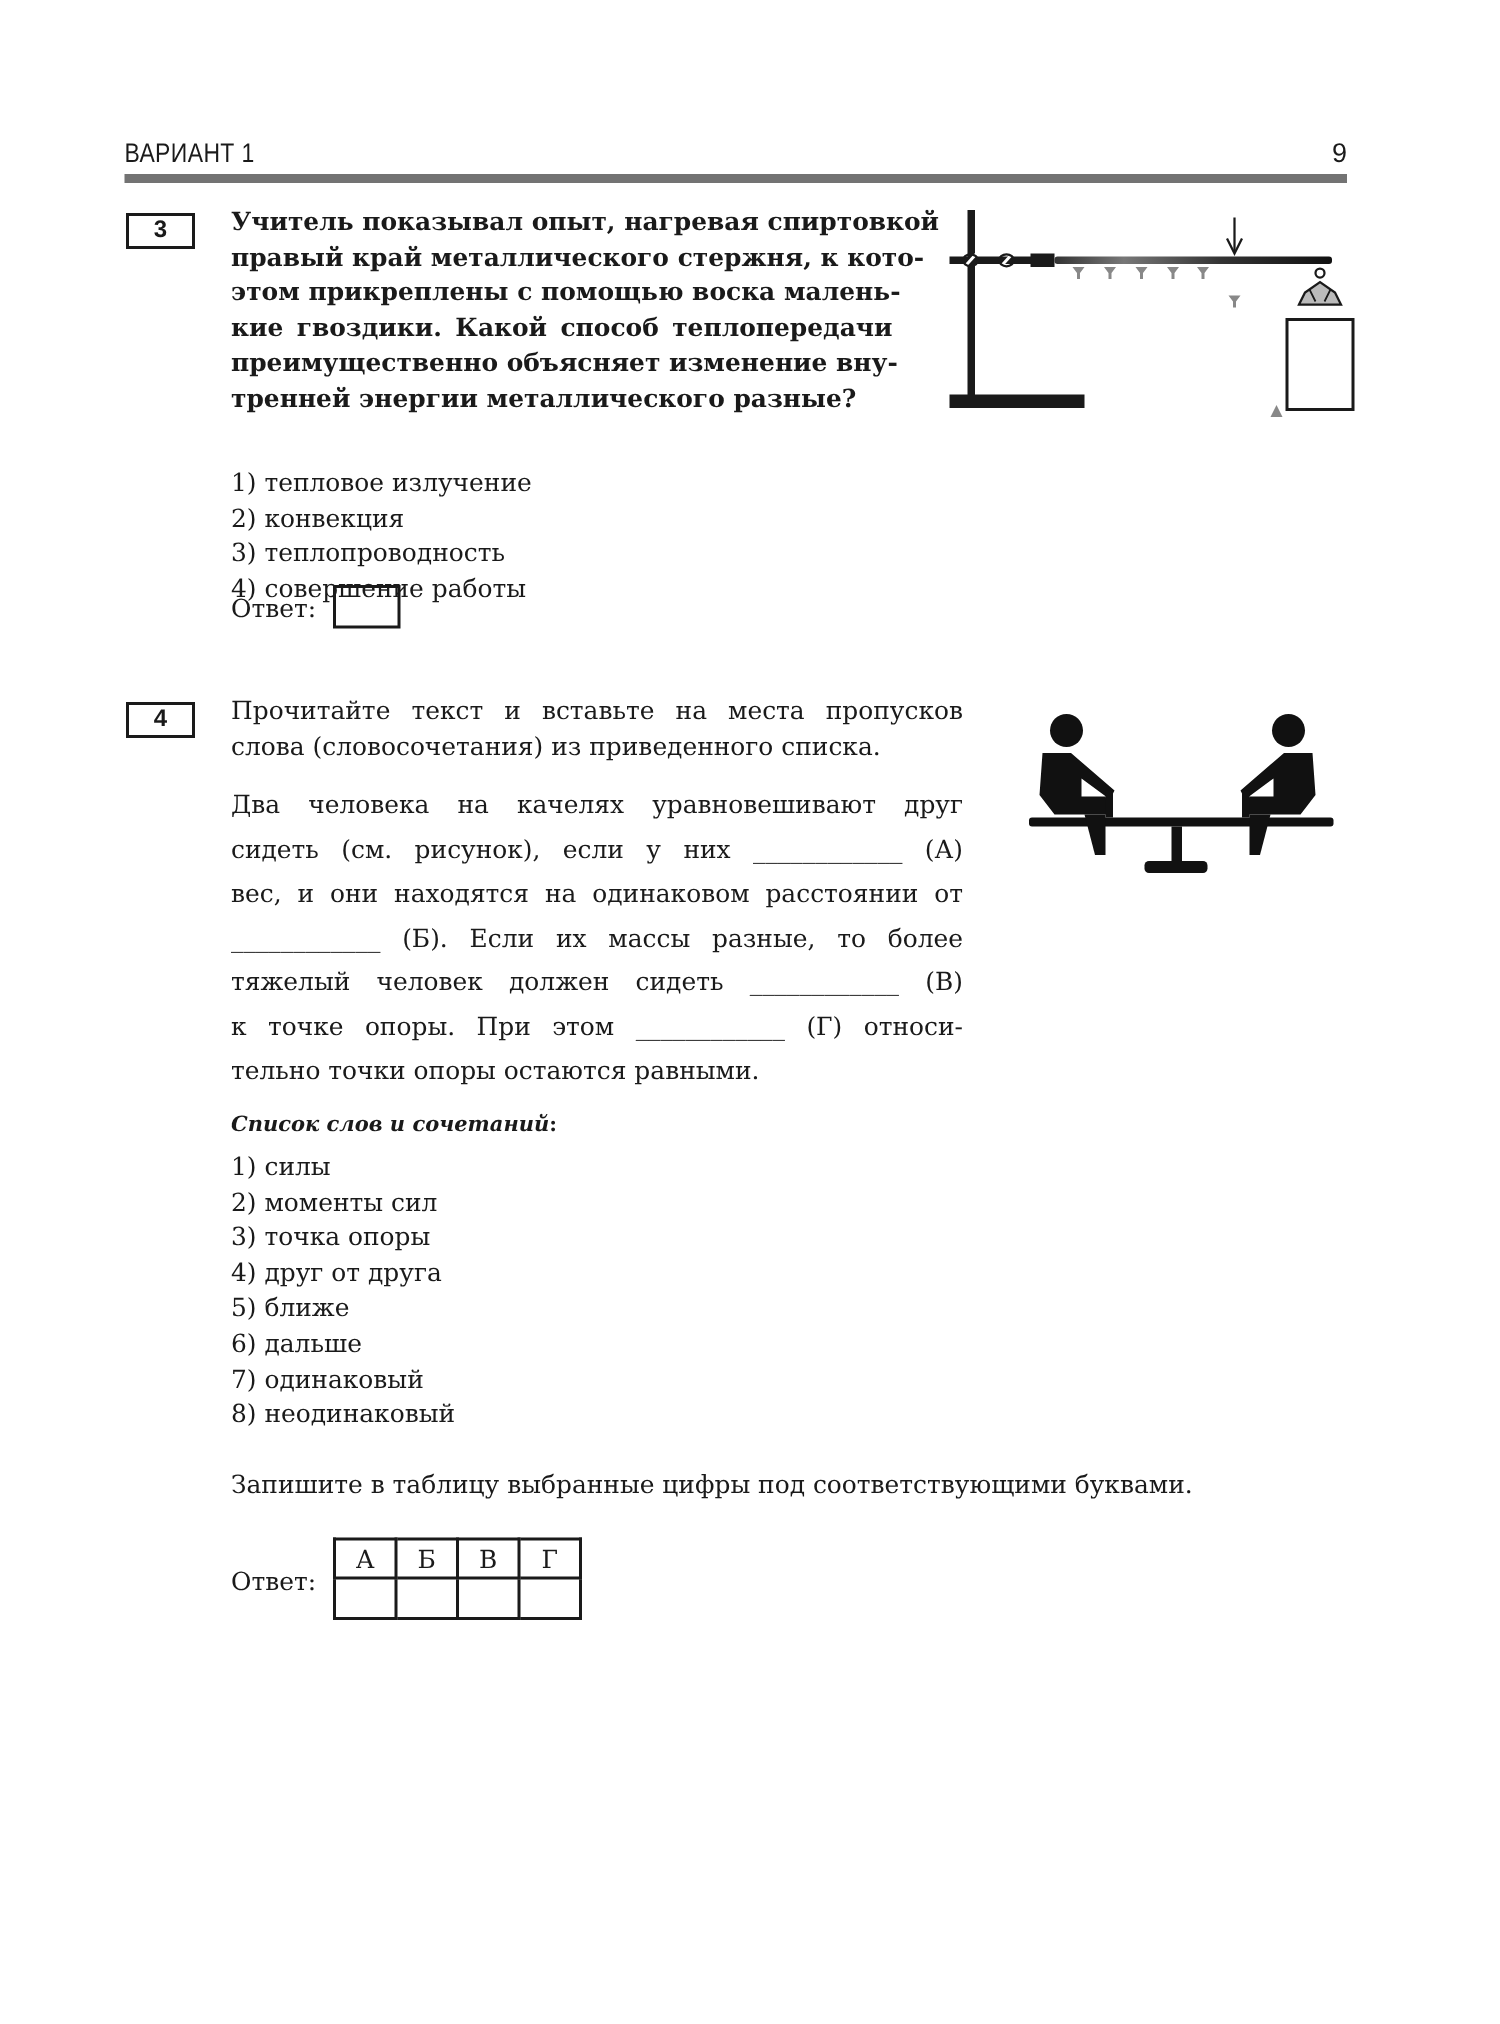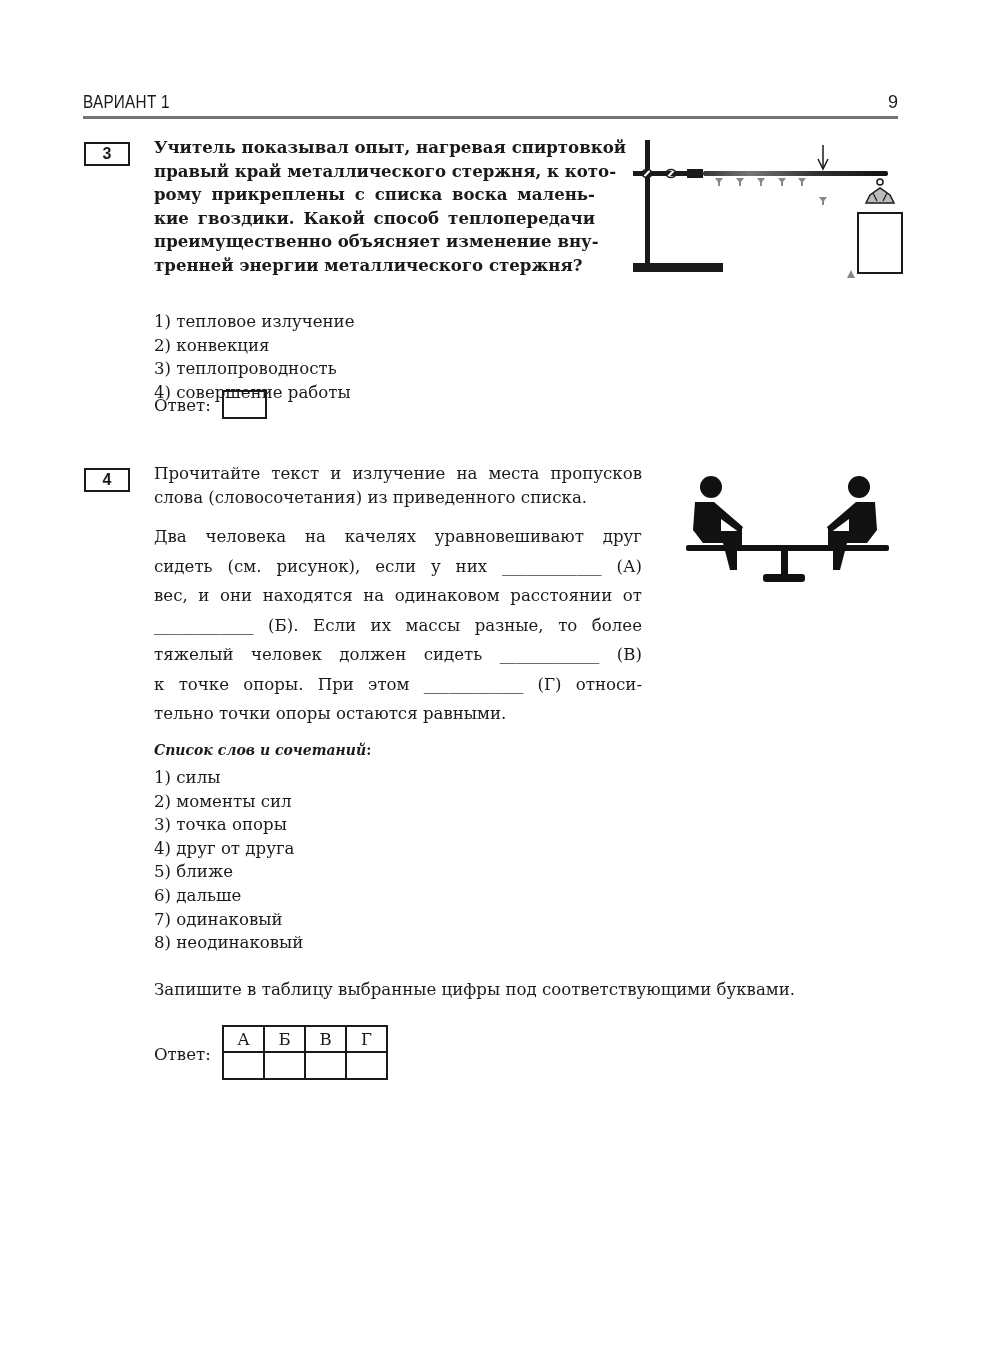--- a/index.html
+++ b/index.html
@@ -1,19 +1,19 @@
 <!DOCTYPE html>
 <html><head>
 <meta charset="utf-8">
 <style>
   html, body { margin: 0; padding: 0; background: #ffffff; }
   body { width: 1000px; height: 1349px; position: relative; overflow: hidden;
          font-family: "DejaVu Serif", "Liberation Serif", serif; color: #1a1a1a; }
   .header { position: absolute; left: 83px; top: 92px; width: 815px; height: 24px;
-            border-bottom: 3px solid #737373; }
+            border-bottom: 6px solid #737373; }
   .header .title { position: absolute; left: 0; top: 0; font-family: "Liberation Sans", "DejaVu Sans", sans-serif;
                    font-size: 18px; letter-spacing: 0.3px; transform: scaleX(0.85); transform-origin: left top; }
   .header .page { position: absolute; right: 0; top: 0; font-family: "Liberation Sans", "DejaVu Sans", sans-serif; font-size: 18px; }
   .qnum { position: absolute; width: 42px; height: 20px; border: 2px solid #1a1a1a;
           font-family: "Liberation Sans", "DejaVu Sans", sans-serif; font-weight: bold; font-size: 16px;
           text-align: center; line-height: 20px; }
   .para { position: absolute; font-size: 16.6px; line-height: 23.6px; text-align: justify; }
   .para.wide { line-height: 29.5px; }
   .para .line { display: block; text-align-last: justify; white-space: nowrap; }
   .para .line.last { text-align-last: left; }
@@ -33,24 +33,24 @@
 <div class="header">
   <span class="title">ВАРИАНТ 1</span>
   <span class="page">9</span>
 </div>
 
 <div class="qnum" style="left:84px; top:142px;">3</div>
 
 <div class="para" style="left:154px; top:136px; width:441px;font-weight:bold;">
   <span class="line">Учитель показывал опыт, нагревая спиртовкой</span>
   <span class="line">правый край металлического стержня, к кото-</span>
-  <span class="line">рому прикреплены с списка воска малень-</span>
+  <span class="line">этом прикреплены с помощью воска малень-</span>
   <span class="line">кие гвоздики. Какой способ теплопередачи</span>
   <span class="line">преимущественно объясняет изменение вну-</span>
-  <span class="line last">тренней энергии металлического стержня?</span>
+  <span class="line last">тренней энергии металлического разные?</span>
 </div>
 
 <ul class="list" style="left:154px; top:278px;margin-top:32px;">
   <li>1) тепловое излучение</li>
   <li>2) конвекция</li>
   <li>3) теплопроводность</li>
   <li>4) совершение работы</li>
 </ul>
 
 <span class="answer-label" style="left:154px; top:396px;">Ответ:</span>
@@ -95,21 +95,21 @@
     <circle cx="255" cy="47" r="3" fill="none" stroke="#1a1a1a" stroke-width="1.5"></circle>
     <path d="M241 68 L245 60 L255 53 L265 60 L269 68 Z" fill="#bbb" stroke="#1a1a1a" stroke-width="1.5"></path>
     <path d="M248 58 L252 66 M262 58 L258 66" stroke="#1a1a1a" stroke-width="1.2"></path>
     <rect x="233" y="78" width="44" height="60" fill="#fff" stroke="#1a1a1a" stroke-width="2"></rect>
   </g>
 </svg>
 
 <div class="qnum" style="left:84px; top:468px;">4</div>
 
 <div class="para" style="left:154px; top:462px; width:488px;">
-  <span class="line">Прочитайте текст и излучение на места пропусков</span>
+  <span class="line">Прочитайте текст и вставьте на места пропусков</span>
   <span class="line last">слова (словосочетания) из приведенного списка.</span>
 </div>
 
 <div class="para wide" style="left:154px; top:522px; width:488px;">
   <span class="line">Два человека на качелях уравновешивают друг</span>
   <span class="line">сидеть (см. рисунок), если у них ____________ (А)</span>
   <span class="line">вес, и они находятся на одинаковом расстоянии от</span>
   <span class="line">____________ (Б). Если их массы разные, то более</span>
   <span class="line">тяжелый человек должен сидеть ____________ (В)</span>
   <span class="line">к точке опоры. При этом ____________ (Г) относи-</span>

